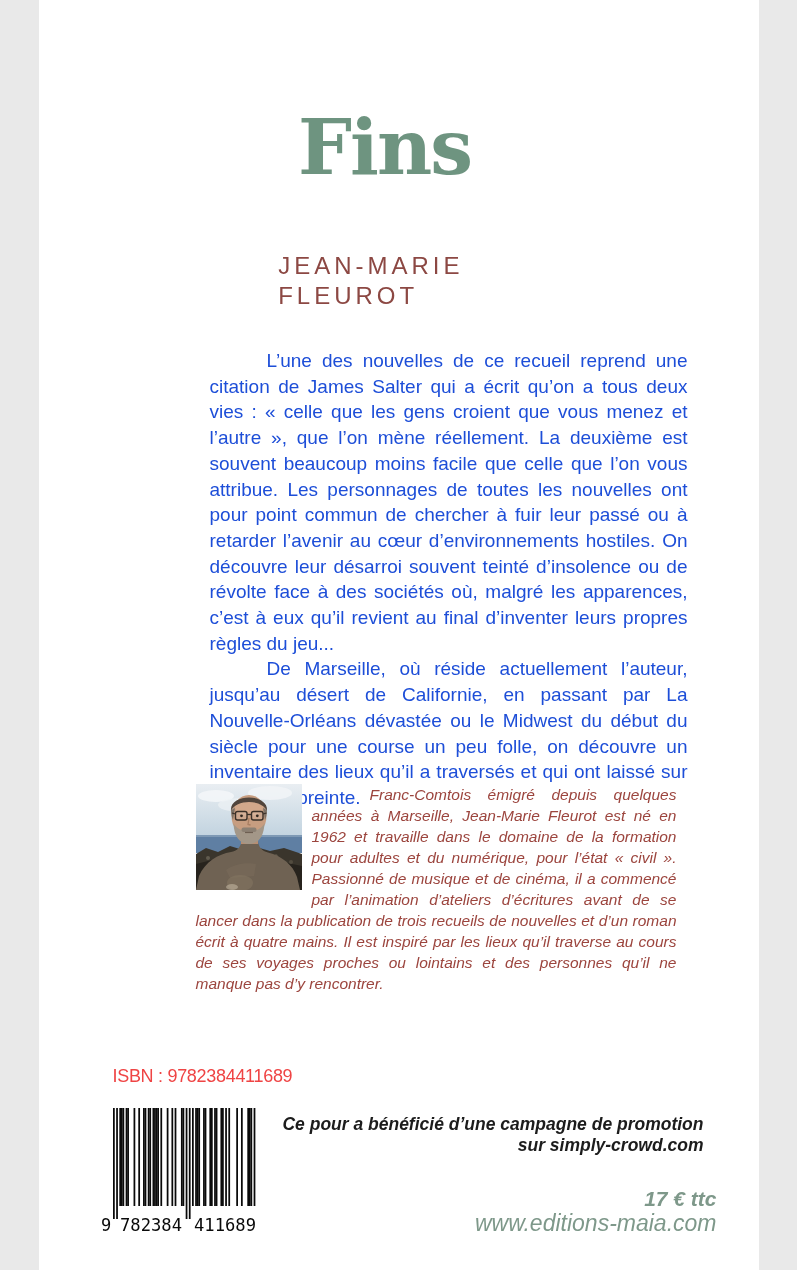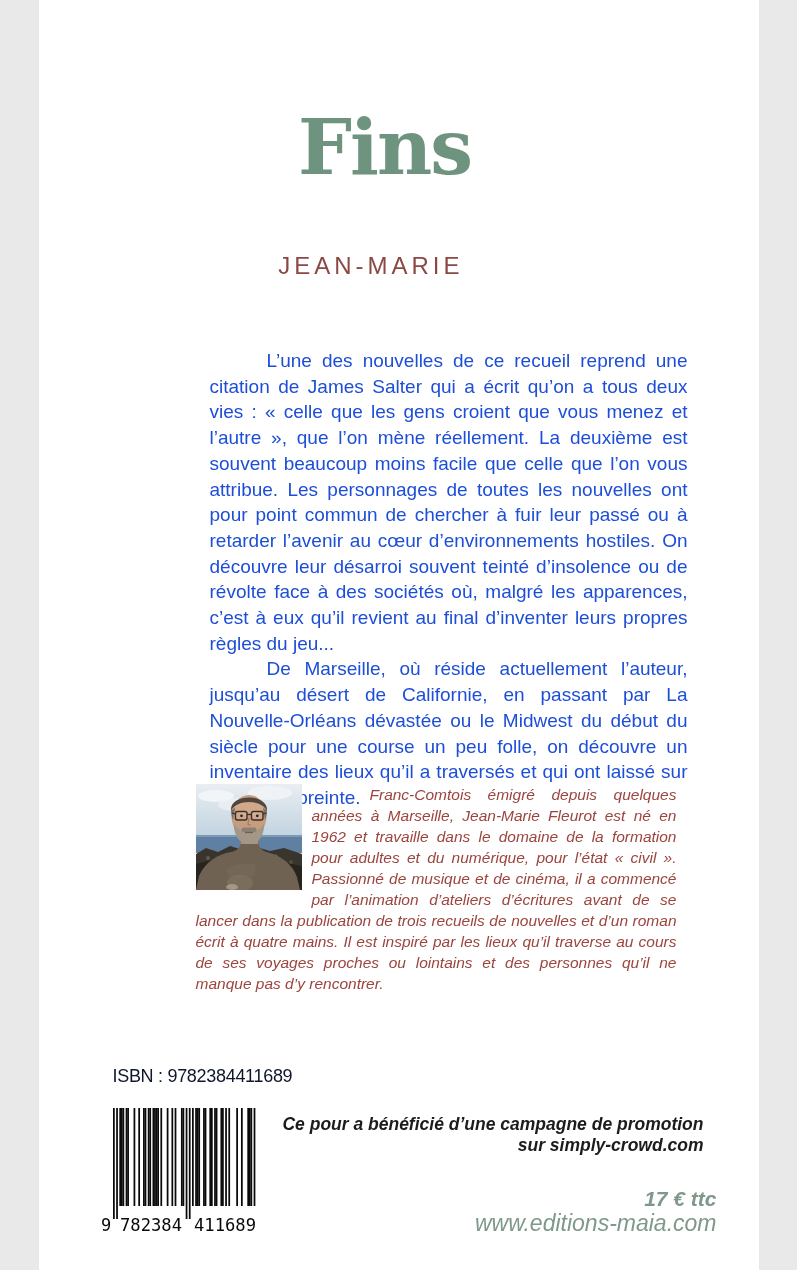--- a/index.html
+++ b/index.html
@@ -31,21 +31,21 @@
   }
   .synopsis p{margin:0;text-indent:57px;}
   
   .bio{
     position:absolute;left:157px;top:784px;width:481px;
     color:#9c453e;font-style:italic;font-size:15.5px;line-height:21px;text-align:justify;
   }
   .bio p{margin:0;text-indent:58px;}
   .photo{float:left;width:106px;height:106px;margin-right:10px;}
   
-  .isbn-label{position:absolute;left:74px;top:1066px;font-size:18px;color:#0f172a;letter-spacing:-0.3px;}
+  .isbn-label{position:absolute;left:74px;top:1066px;font-size:18px;color:#ef4444;letter-spacing:-0.3px;}
   .barcode{position:absolute;left:62px;top:1108px;}
   .bc-digits{font-family:"DejaVu Sans Mono",monospace;font-size:17px;fill:#0a0a0a;}
   .promo{
     position:absolute;right:55px;top:1114px;text-align:right;
     font-weight:bold;font-style:italic;font-size:17.5px;line-height:20.5px;color:#1c1c1c;
   }
   .price{
     position:absolute;right:42px;top:1187px;text-align:left;
     font-weight:bold;font-style:italic;font-size:21px;color:#7e988a;
   }
@@ -55,20 +55,21 @@
   }
 </style>
 </head>
 <body>
 
 <div class="page">
 
   <div class="title-row1">Fins</div>
   <div class="author-name">
     <div>JEAN-MARIE</div>
+    <div>FLEUROT</div>
   </div>
 
   <div class="synopsis">
     <p>L’une des nouvelles de ce recueil reprend une citation de James Salter qui a écrit qu’on a tous deux vies : « celle que les gens croient que vous menez et l’autre », que l’on mène réellement. La deuxième est souvent beaucoup moins facile que celle que l’on vous attribue. Les personnages de toutes les nouvelles ont pour point commun de chercher à fuir leur passé ou à retarder l’avenir au cœur d’environnements hostiles. On découvre leur désarroi souvent teinté d’insolence ou de révolte face à des sociétés où, malgré les apparences, c’est à eux qu’il revient au final d’inventer leurs propres règles du jeu...</p>
     <p>De Marseille, où réside actuellement l’auteur, jusqu’au désert de Californie, en passant par La Nouvelle-Orléans dévastée ou le Midwest du début du siècle pour une course un peu folle, on découvre un inventaire des lieux qu’il a traversés et qui ont laissé sur lui leur empreinte.</p>
   </div>
 
   <div class="bio">
     <svg class="photo" viewBox="0 0 106 106" xmlns="http://www.w3.org/2000/svg">
       <defs>

